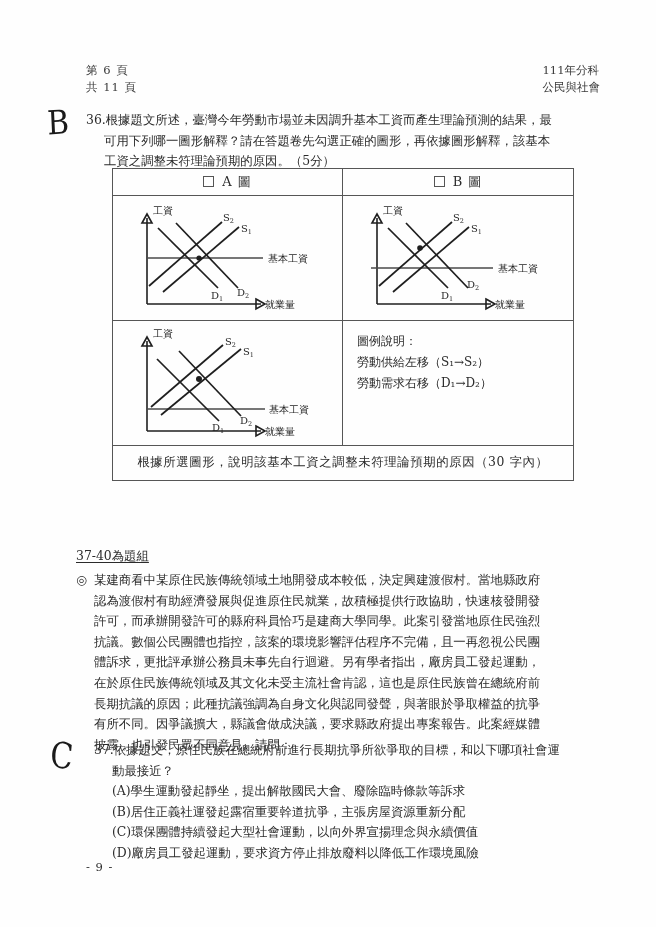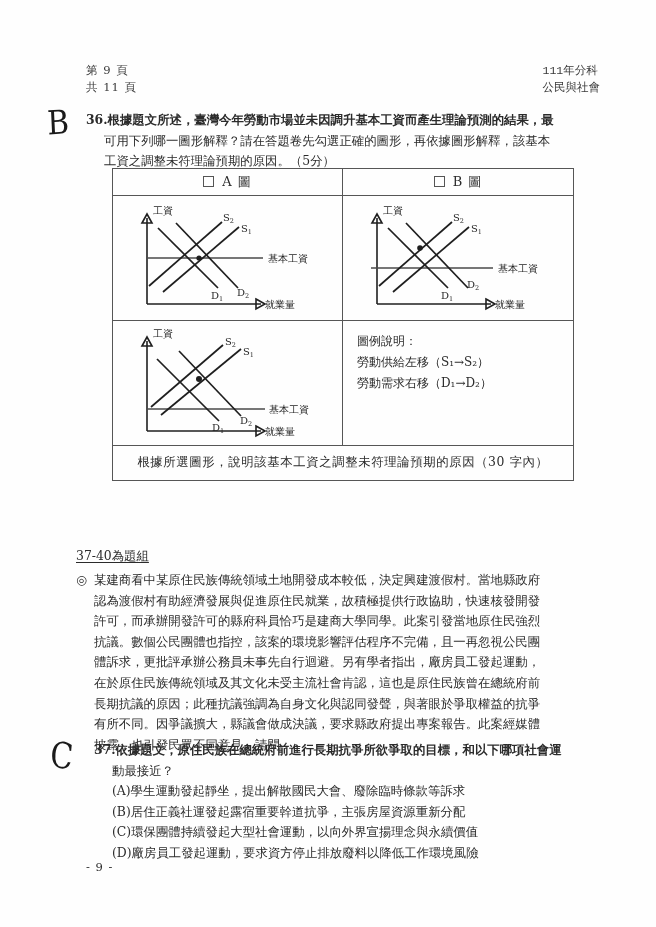--- a/index.html
+++ b/index.html
@@ -27,21 +27,21 @@
     top: 62px;
     left: 86px;
     right: 56px;
     display: flex;
     justify-content: space-between;
     font-size: 11.5px;
     line-height: 17px;
     color: #3a3a3a;
   }
   .header-left div, .header-right div { white-space: nowrap; }
-  .header-right { text-align: left; font-family: Liberation Mono, monospace; }
+  .header-right { text-align: left; }
   .hdr-num { letter-spacing: 1px; }
 
   
   .handwrite {
     position: absolute;
     font-family: "DejaVu Serif", "Liberation Serif", serif;
     font-size: 33px;
     color: #1a1a1a;
     font-weight: 400;
     transform: scaleX(0.9) rotate(-3deg);
@@ -54,21 +54,21 @@
     position: absolute;
     left: 86px;
     top: 110px;
     width: 492px;
     font-size: 12.4px;
     line-height: 20.5px;
     text-align: justify;
   }
   .q36 .qnum { }
   .ind { display: block; text-indent: 0; padding-left: 18px; }
-  .firstline { text-indent: -18px; padding-left: 18px; display: block; font-weight: bold; }
+  .firstline { text-indent: -18px; padding-left: 18px; display: block; }
 
   
   .figtable {
     position: absolute;
     left: 112px;
     top: 168px;
     width: 462px;
     border: 1px solid #565656;
     box-sizing: border-box;
   }
@@ -166,21 +166,21 @@
   .lblsub { font-family: "DejaVu Serif","Liberation Serif",serif; font-size: 6.5px; fill: #1f1f1f; }
   .cjk { font-family: "DejaVu Sans","Liberation Sans",sans-serif; font-size: 10px; fill: #1f1f1f; }
 </style>
 </head>
 <body>
 
 <div class="page">
 
   <div class="header">
     <div class="header-left">
-      <div class="hdr-num">第 9 頁</div>
+      <div class="hdr-num">第 6 頁</div>
       <div class="hdr-num">共 11 頁</div>
     </div>
     <div class="header-right">
       <div>111年分科</div>
       <div>公民與社會</div>
     </div>
   </div>
 
   <div class="handwrite hw-b">B</div>
   <div class="handwrite hw-c">C</div>

